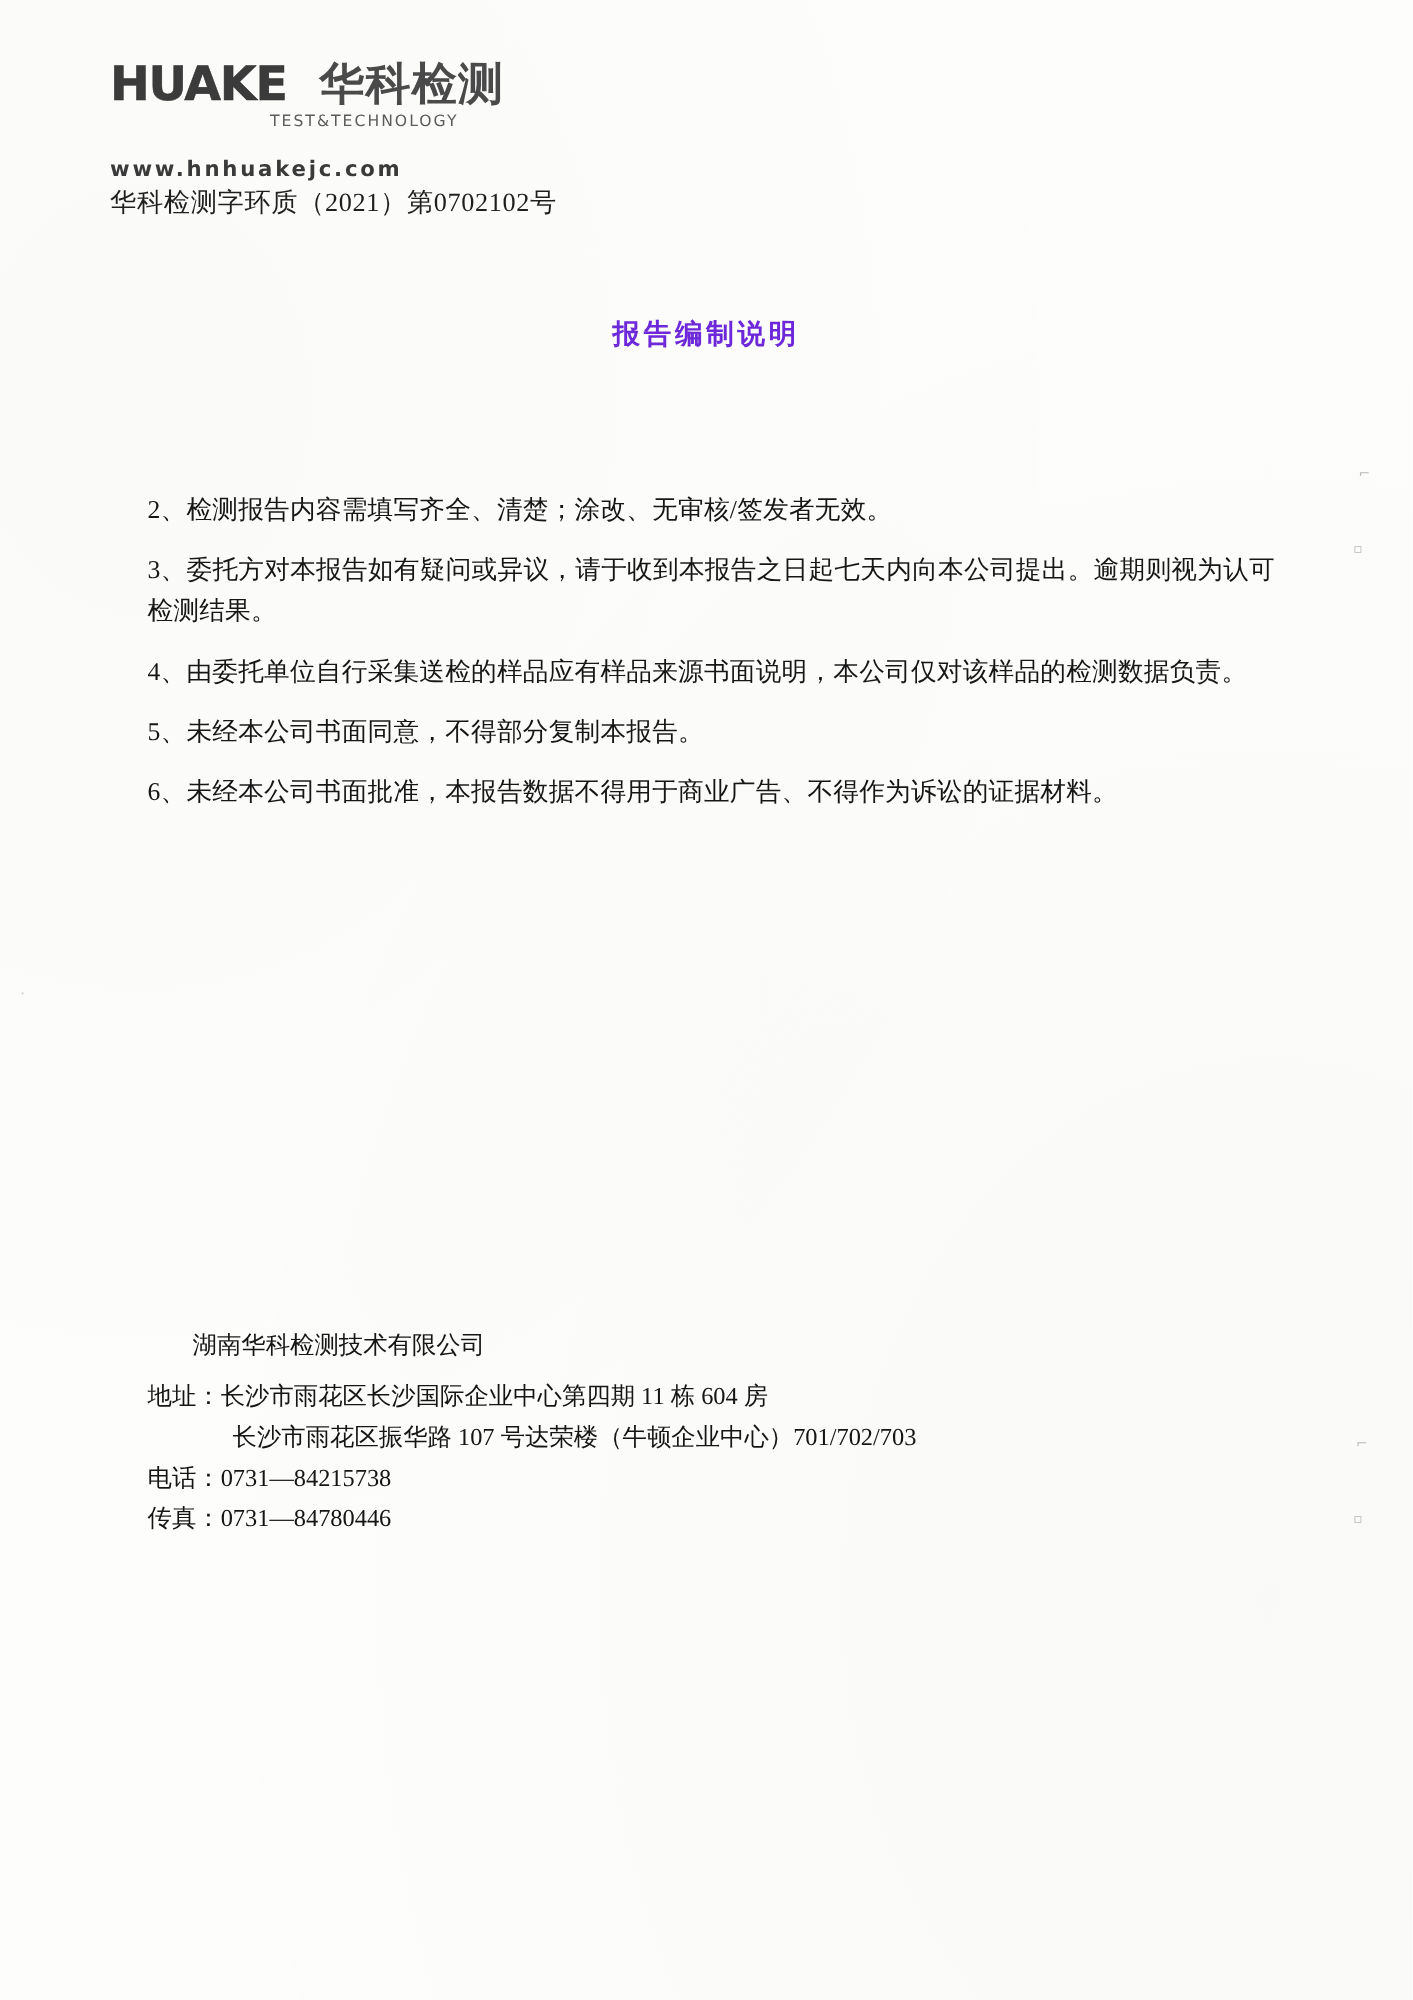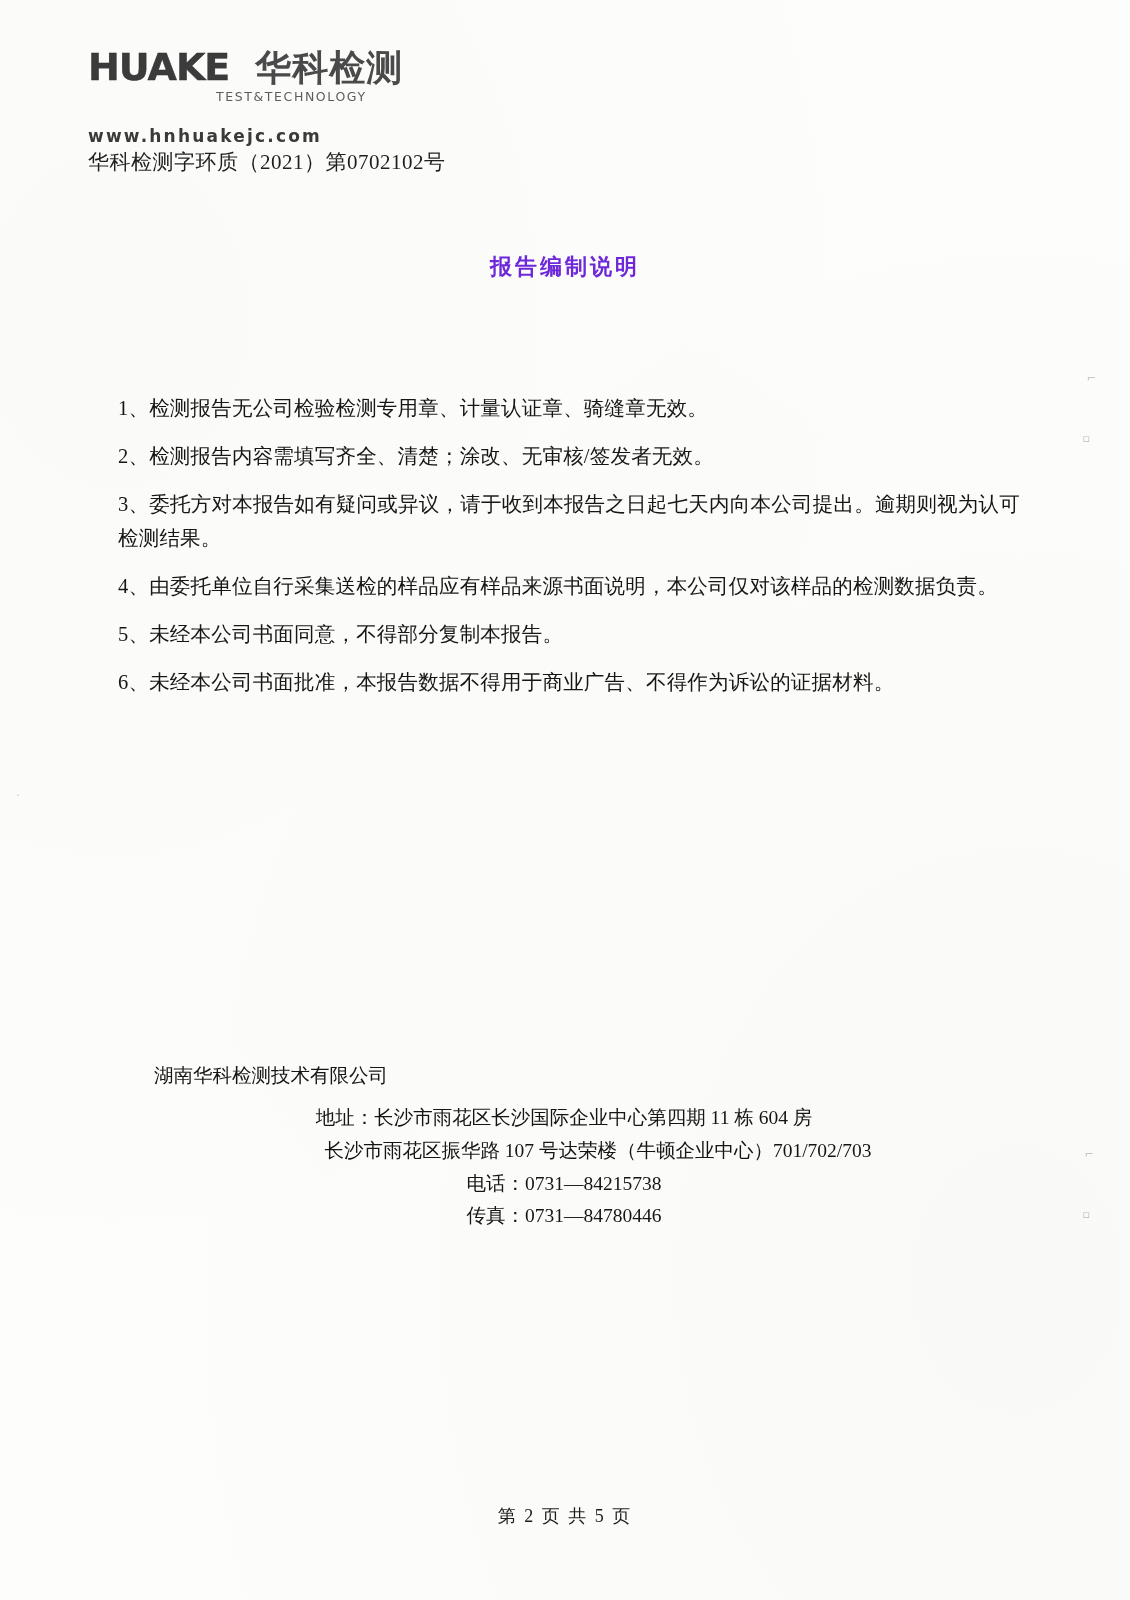--- a/index.html
+++ b/index.html
@@ -128,21 +128,20 @@
   .company-name {
     font-size: 19.5px;
     margin-left: 36px;
     margin-bottom: 13px;
     color: #151515;
   }
   .company-line {
     font-size: 19.5px;
     line-height: 1.68;
     color: #151515;
-    text-align: center;
   }
   .company-line.indent {
     padding-left: 68px;
   }
 
   
   .page-number {
     position: absolute;
     left: 0;
     right: 0;
@@ -178,37 +177,35 @@
     </div>
     <div class="logo-sub">TEST&amp;TECHNOLOGY</div>
     <div class="logo-url">www.hnhuakejc.com</div>
   </div>
 
   <div class="doc-code">华科检测字环质（2021）第0702102号</div>
 
   <div class="doc-title">报告编制说明</div>
 
   <div class="clauses">
-    <div class="clause">1、检测报告无公司检验检测专用章、计量认证章、骑缝章无效。</div>
     <div class="clause">2、检测报告内容需填写齐全、清楚；涂改、无审核/签发者无效。</div>
     <div class="clause">3、委托方对本报告如有疑问或异议，请于收到本报告之日起七天内向本公司提出。逾期则视为认可检测结果。</div>
     <div class="clause">4、由委托单位自行采集送检的样品应有样品来源书面说明，本公司仅对该样品的检测数据负责。</div>
     <div class="clause">5、未经本公司书面同意，不得部分复制本报告。</div>
     <div class="clause">6、未经本公司书面批准，本报告数据不得用于商业广告、不得作为诉讼的证据材料。</div>
   </div>
 
   <div class="company">
     <div class="company-name">湖南华科检测技术有限公司</div>
     <div class="company-line">地址：长沙市雨花区长沙国际企业中心第四期 11 栋 604 房</div>
     <div class="company-line indent">长沙市雨花区振华路 107 号达荣楼（牛顿企业中心）701/702/703</div>
     <div class="company-line">电话：0731—84215738</div>
     <div class="company-line">传真：0731—84780446</div>
   </div>
 
-  <div class="page-number">第 2 页 共 5 页</div>
 
   <div class="edge-mark m1">⌐</div>
   <div class="edge-mark m2">▫</div>
   <div class="edge-mark m3">⌐</div>
   <div class="edge-mark m4">▫</div>
   <div class="edge-mark m5">·</div>
 
 </div>
 
 </body></html>

